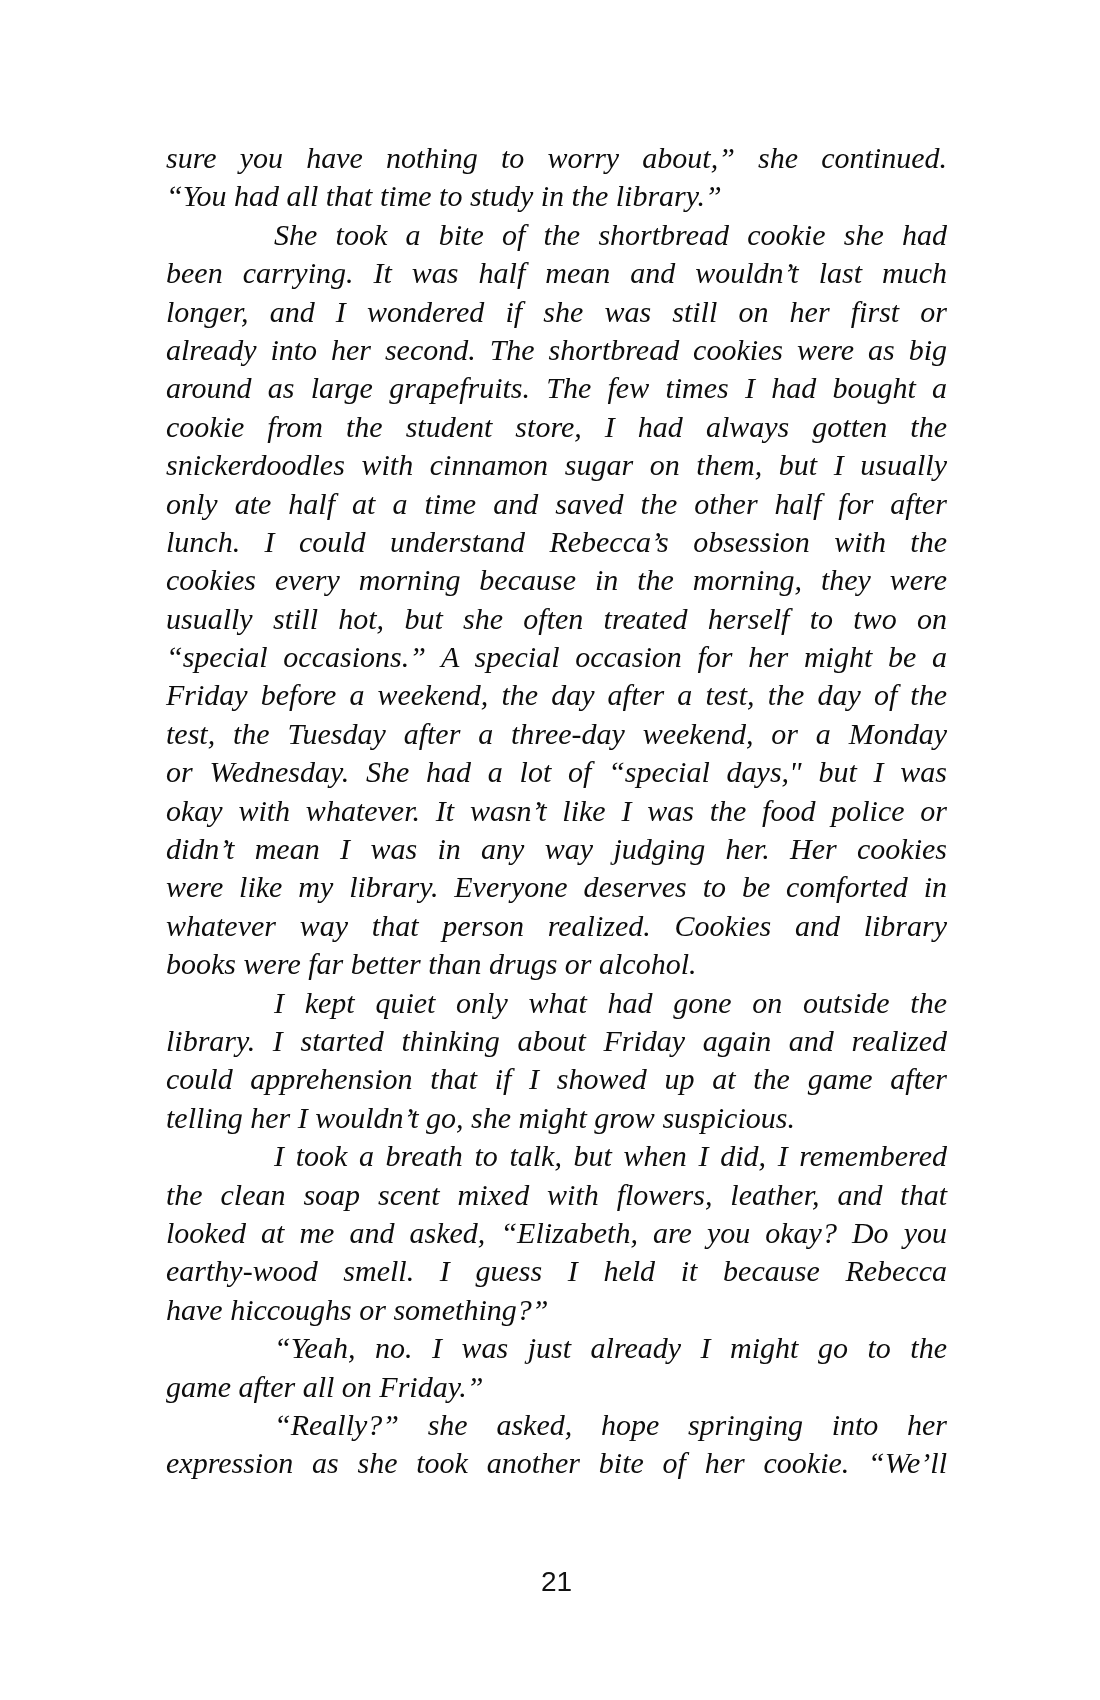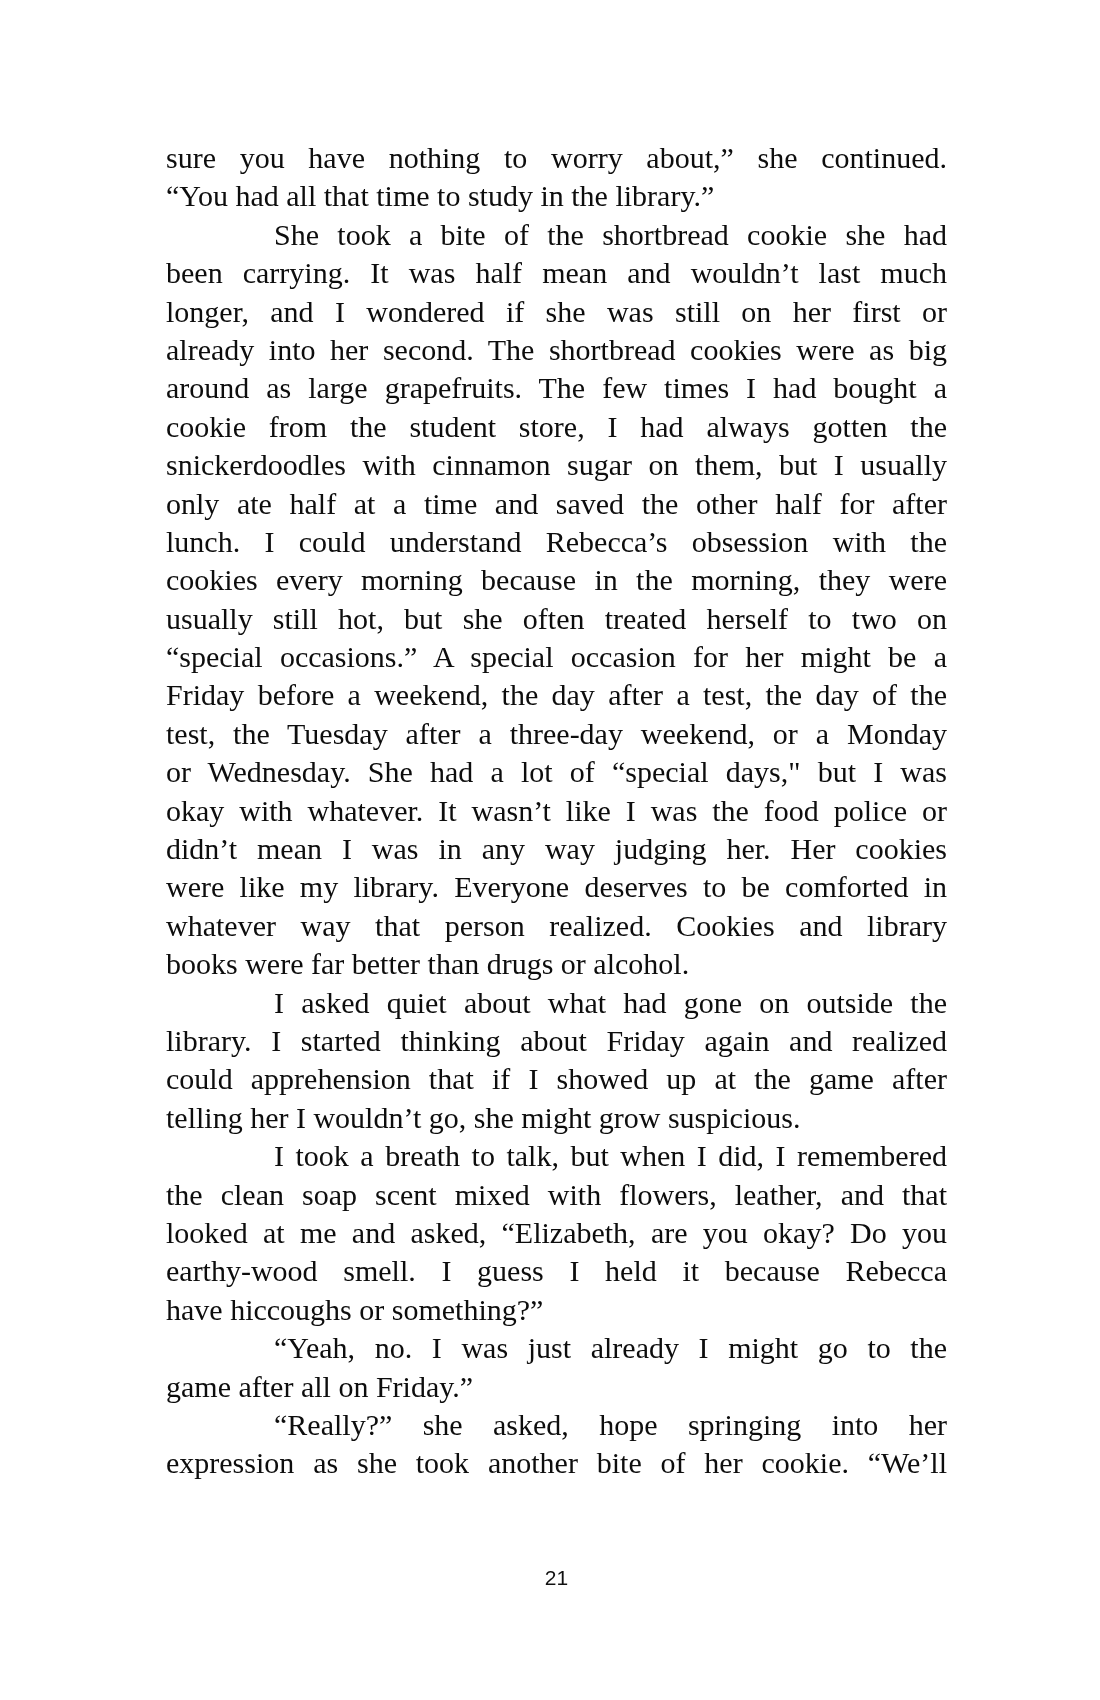--- a/index.html
+++ b/index.html
@@ -31,35 +31,36 @@
     color: #0d0d0d;
     -webkit-font-smoothing: antialiased;
   }
   .paragraph { margin: 0; padding: 0; }
   .line {
     text-align: justify;
     text-align-last: justify;
     white-space: normal;
     height: 38.4px;
     overflow: visible;
+    font-style: italic;
   }
   .line.para-end {
     text-align-last: left;
   }
   .line.para-start {
     text-indent: 108px;
   }
   .page-number {
     position: absolute;
     left: 166px;
     top: 1566px;
     width: 781px;
     text-align: center;
     font-family: "Liberation Sans", "DejaVu Sans", sans-serif;
-    font-size: 21px;
+    font-size: 28px;
     color: #111111;
   }
 </style>
 </head>
 <body>
 
 <div class="book-page">
 
   <div class="text-block">
 
@@ -85,21 +86,21 @@
       <div class="line">test, the Tuesday after a three-day weekend, or a Monday</div>
       <div class="line">or Wednesday. She had a lot of “special days," but I was</div>
       <div class="line">okay with whatever. It wasn’t like I was the food police or</div>
       <div class="line">didn’t mean I was in any way judging her. Her cookies</div>
       <div class="line">were like my library. Everyone deserves to be comforted in</div>
       <div class="line">whatever way that person realized. Cookies and library</div>
       <div class="line para-end">books were far better than drugs or alcohol.</div>
     </div>
 
     <div class="paragraph">
-      <div class="line para-start">I asked quiet about what had gone on outside the</div>
+      <div class="line para-start">I kept quiet only what had gone on outside the</div>
       <div class="line">library. I started thinking about Friday again and realized</div>
       <div class="line">could apprehension that if I showed up at the game after</div>
       <div class="line para-end">telling her I wouldn’t go, she might grow suspicious.</div>
     </div>
 
     <div class="paragraph">
       <div class="line para-start">I took a breath to talk, but when I did, I remembered</div>
       <div class="line">the clean soap scent mixed with flowers, leather, and that</div>
       <div class="line">looked at me and asked, “Elizabeth, are you okay? Do you</div>
       <div class="line">earthy-wood smell. I guess I held it because Rebecca</div>

